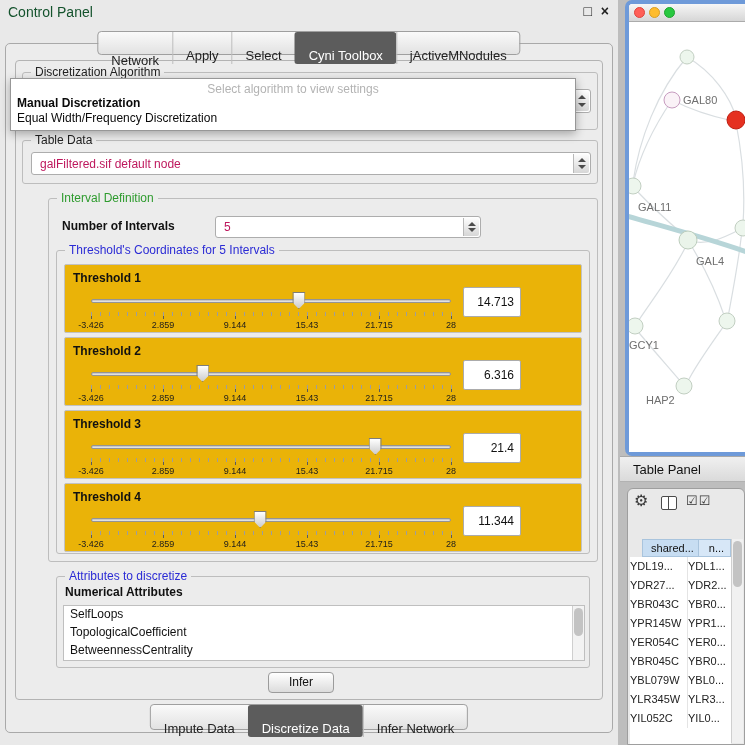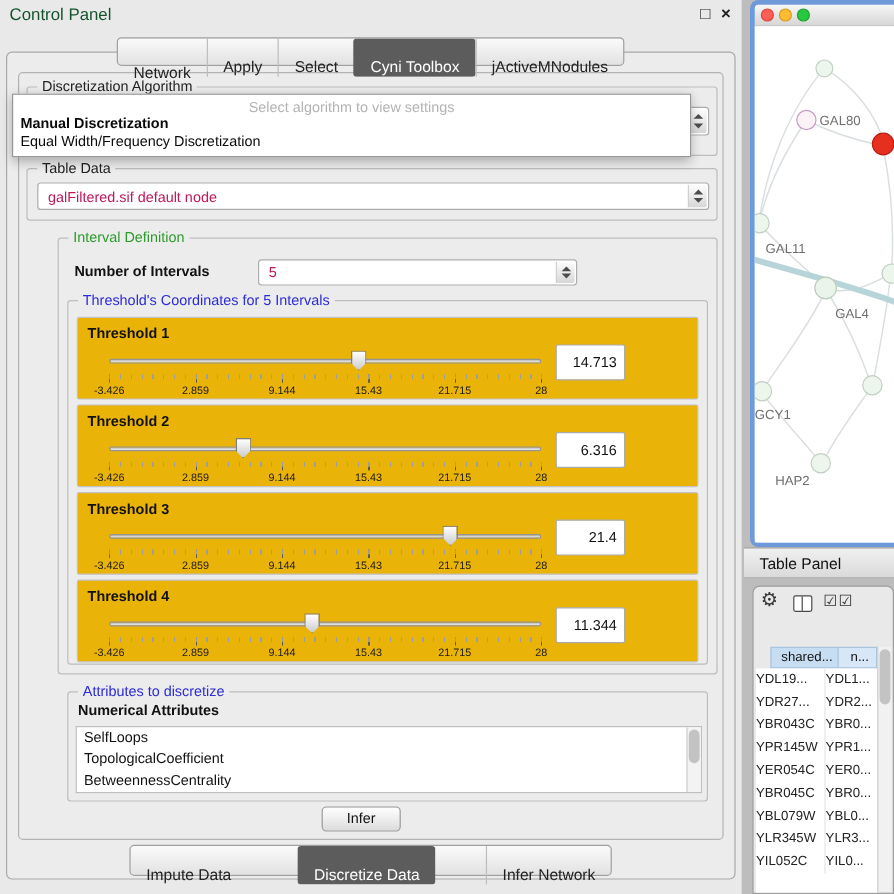--- a/index.html
+++ b/index.html
@@ -11,21 +11,21 @@
 .titlebar .title{position:absolute;left:8px;top:4px;font-size:14px;color:#14532d;}
 .win-btn{position:absolute;top:3px;font-size:14px;color:#222;cursor:default;}
 .float-btn{right:26px;}
 .close-btn{right:9px;font-weight:bold;}
 .outer-box{position:absolute;left:5px;top:43px;width:608px;height:690px;border:1px solid #a9a9a9;border-radius:5px;background:#ececec;}
 .inner-box{position:absolute;left:15px;top:60px;width:588px;height:640px;border:1px solid #b3b3b3;border-radius:4px;background:#ececec;}
 
 
 .tabstrip{position:absolute;display:inline-flex;background:linear-gradient(#fafafa,#e2e2e2);border:1px solid #9f9f9f;border-radius:4px;z-index:6;white-space:nowrap;}
 .top-tabs{left:309px;top:31px;transform:translateX(-50%);height:24px;}
-.bottom-tabs{left:309px;top:704px;transform:translateX(-50%);height:26px;gap:42px;}
+.bottom-tabs{left:309px;top:704px;transform:translateX(-50%);height:26px;}
 .tab{padding:16px 13px;font-size:13px;color:#222;border-left:1px solid #bdbdbd;display:flex;align-items:center;gap:5px;flex-direction:column;}
 .tab:first-child{border-left:none;}
 .tab.selected{background:#5c5c5c;color:#fff;border-radius:3px;border-left-color:transparent;}
 .net-icon{width:13px;height:13px;display:block;}
 
 
 .group{position:absolute;border:1px solid #bdbdbd;border-radius:3px;}
 .glabel{position:absolute;top:-8px;left:8px;background:#ececec;padding:0 4px;font-size:12px;color:#222;white-space:nowrap;}
 .glabel.green{color:#2e9b2e;}
 .glabel.blue{color:#2b2bd5;}

